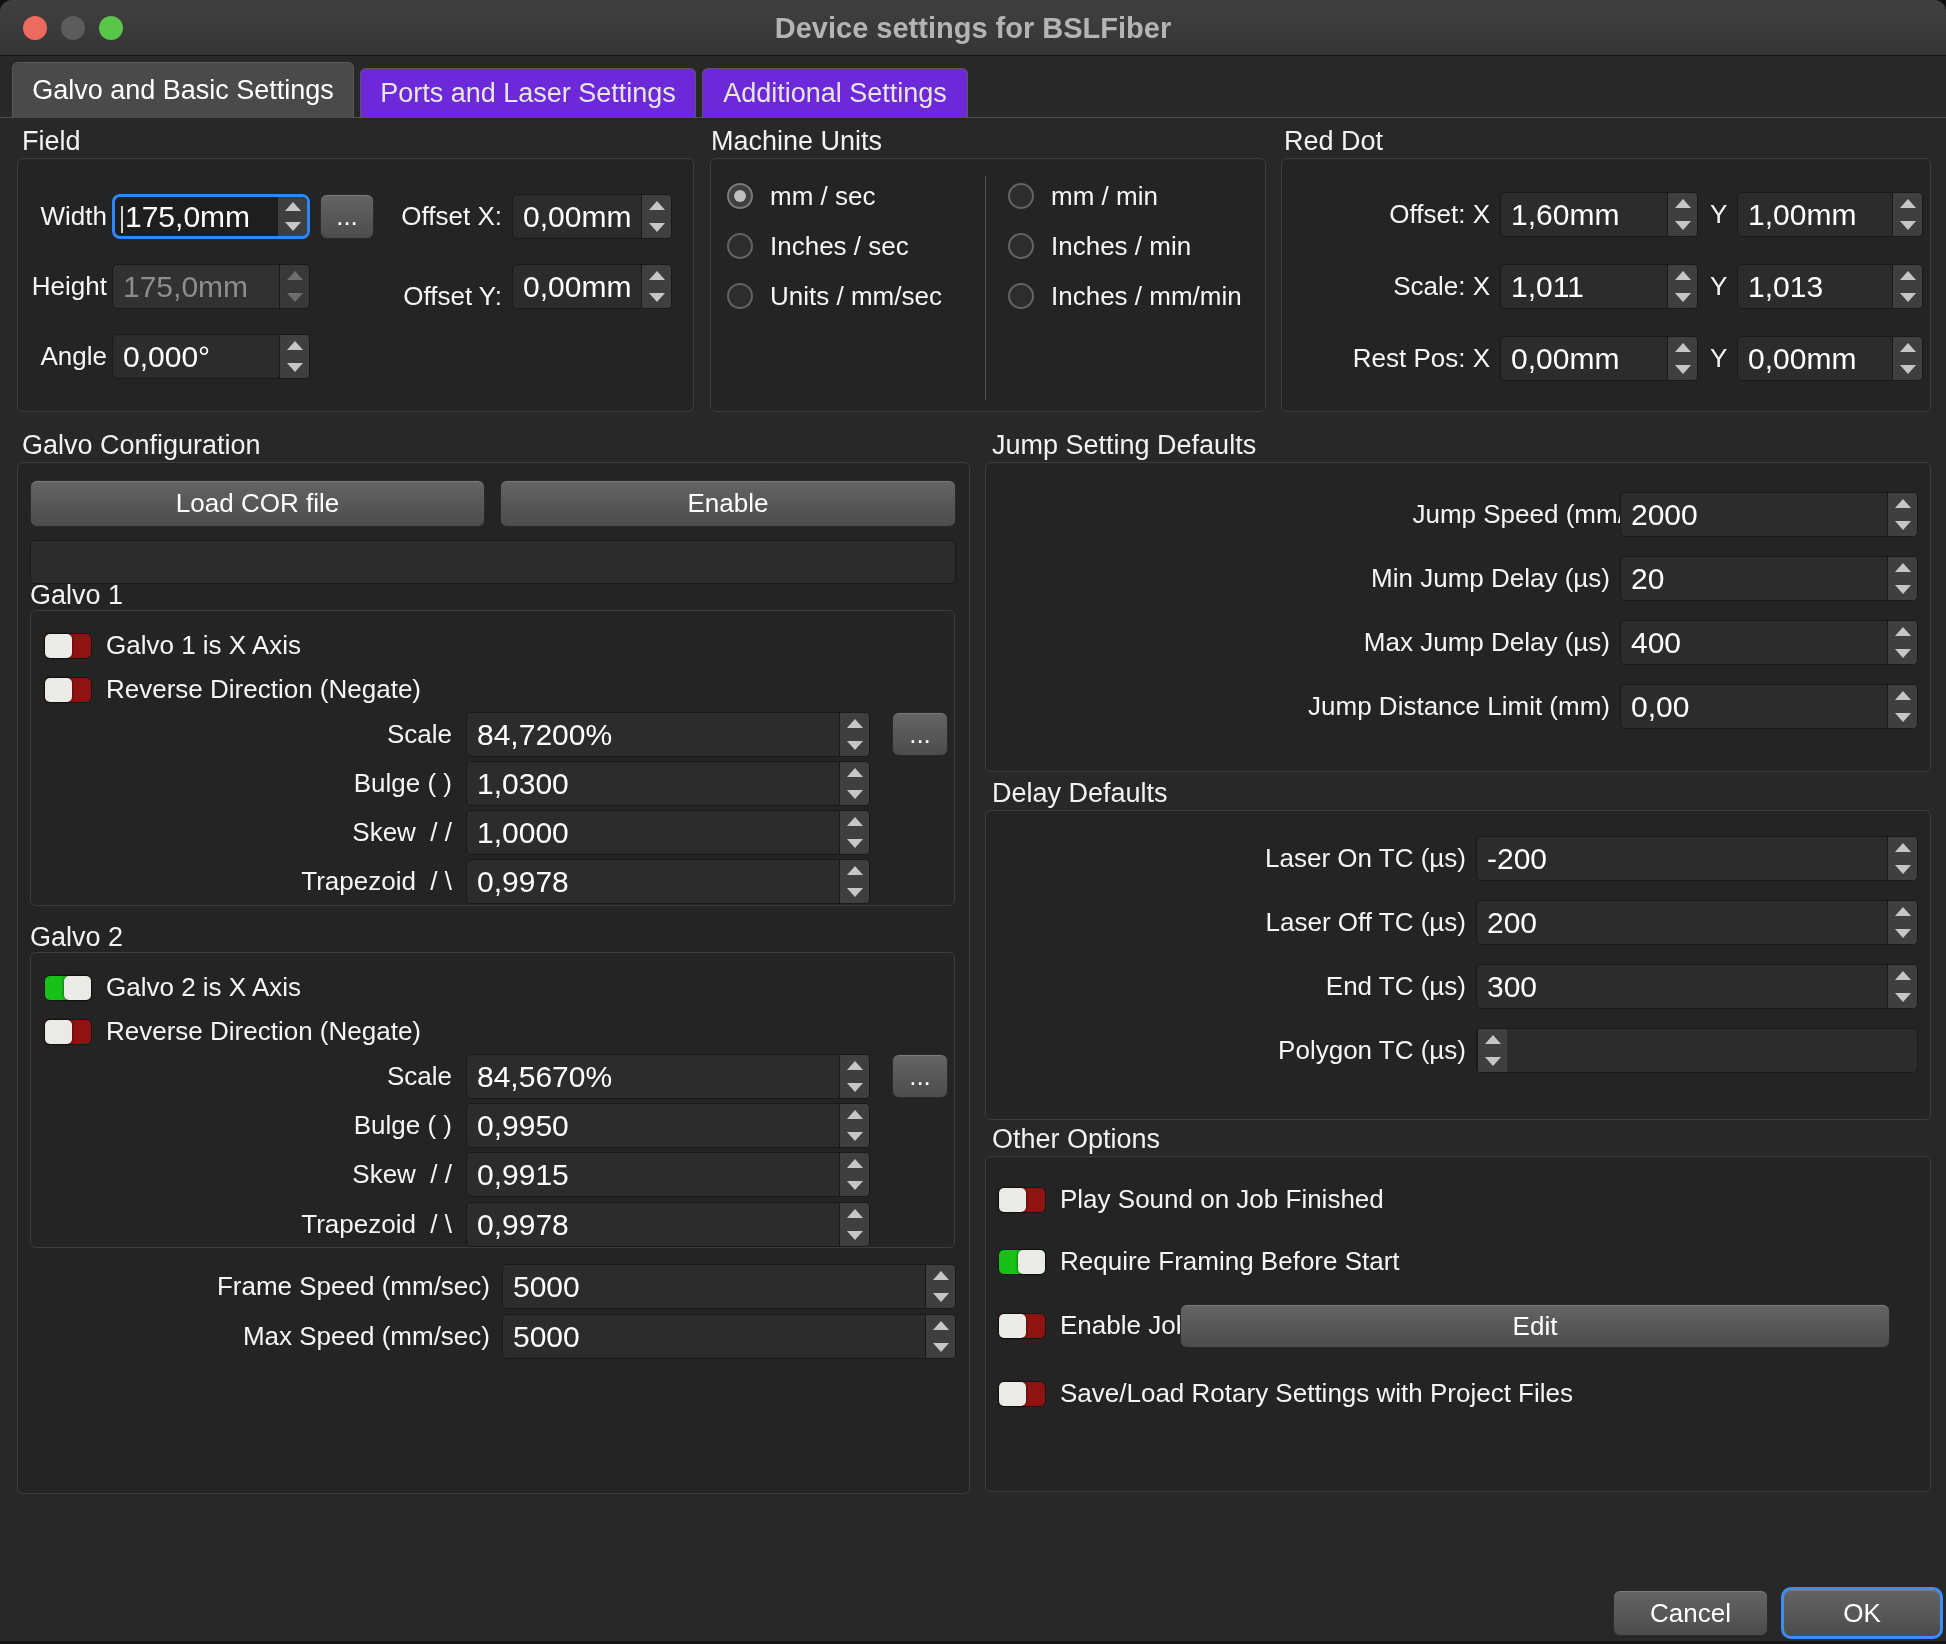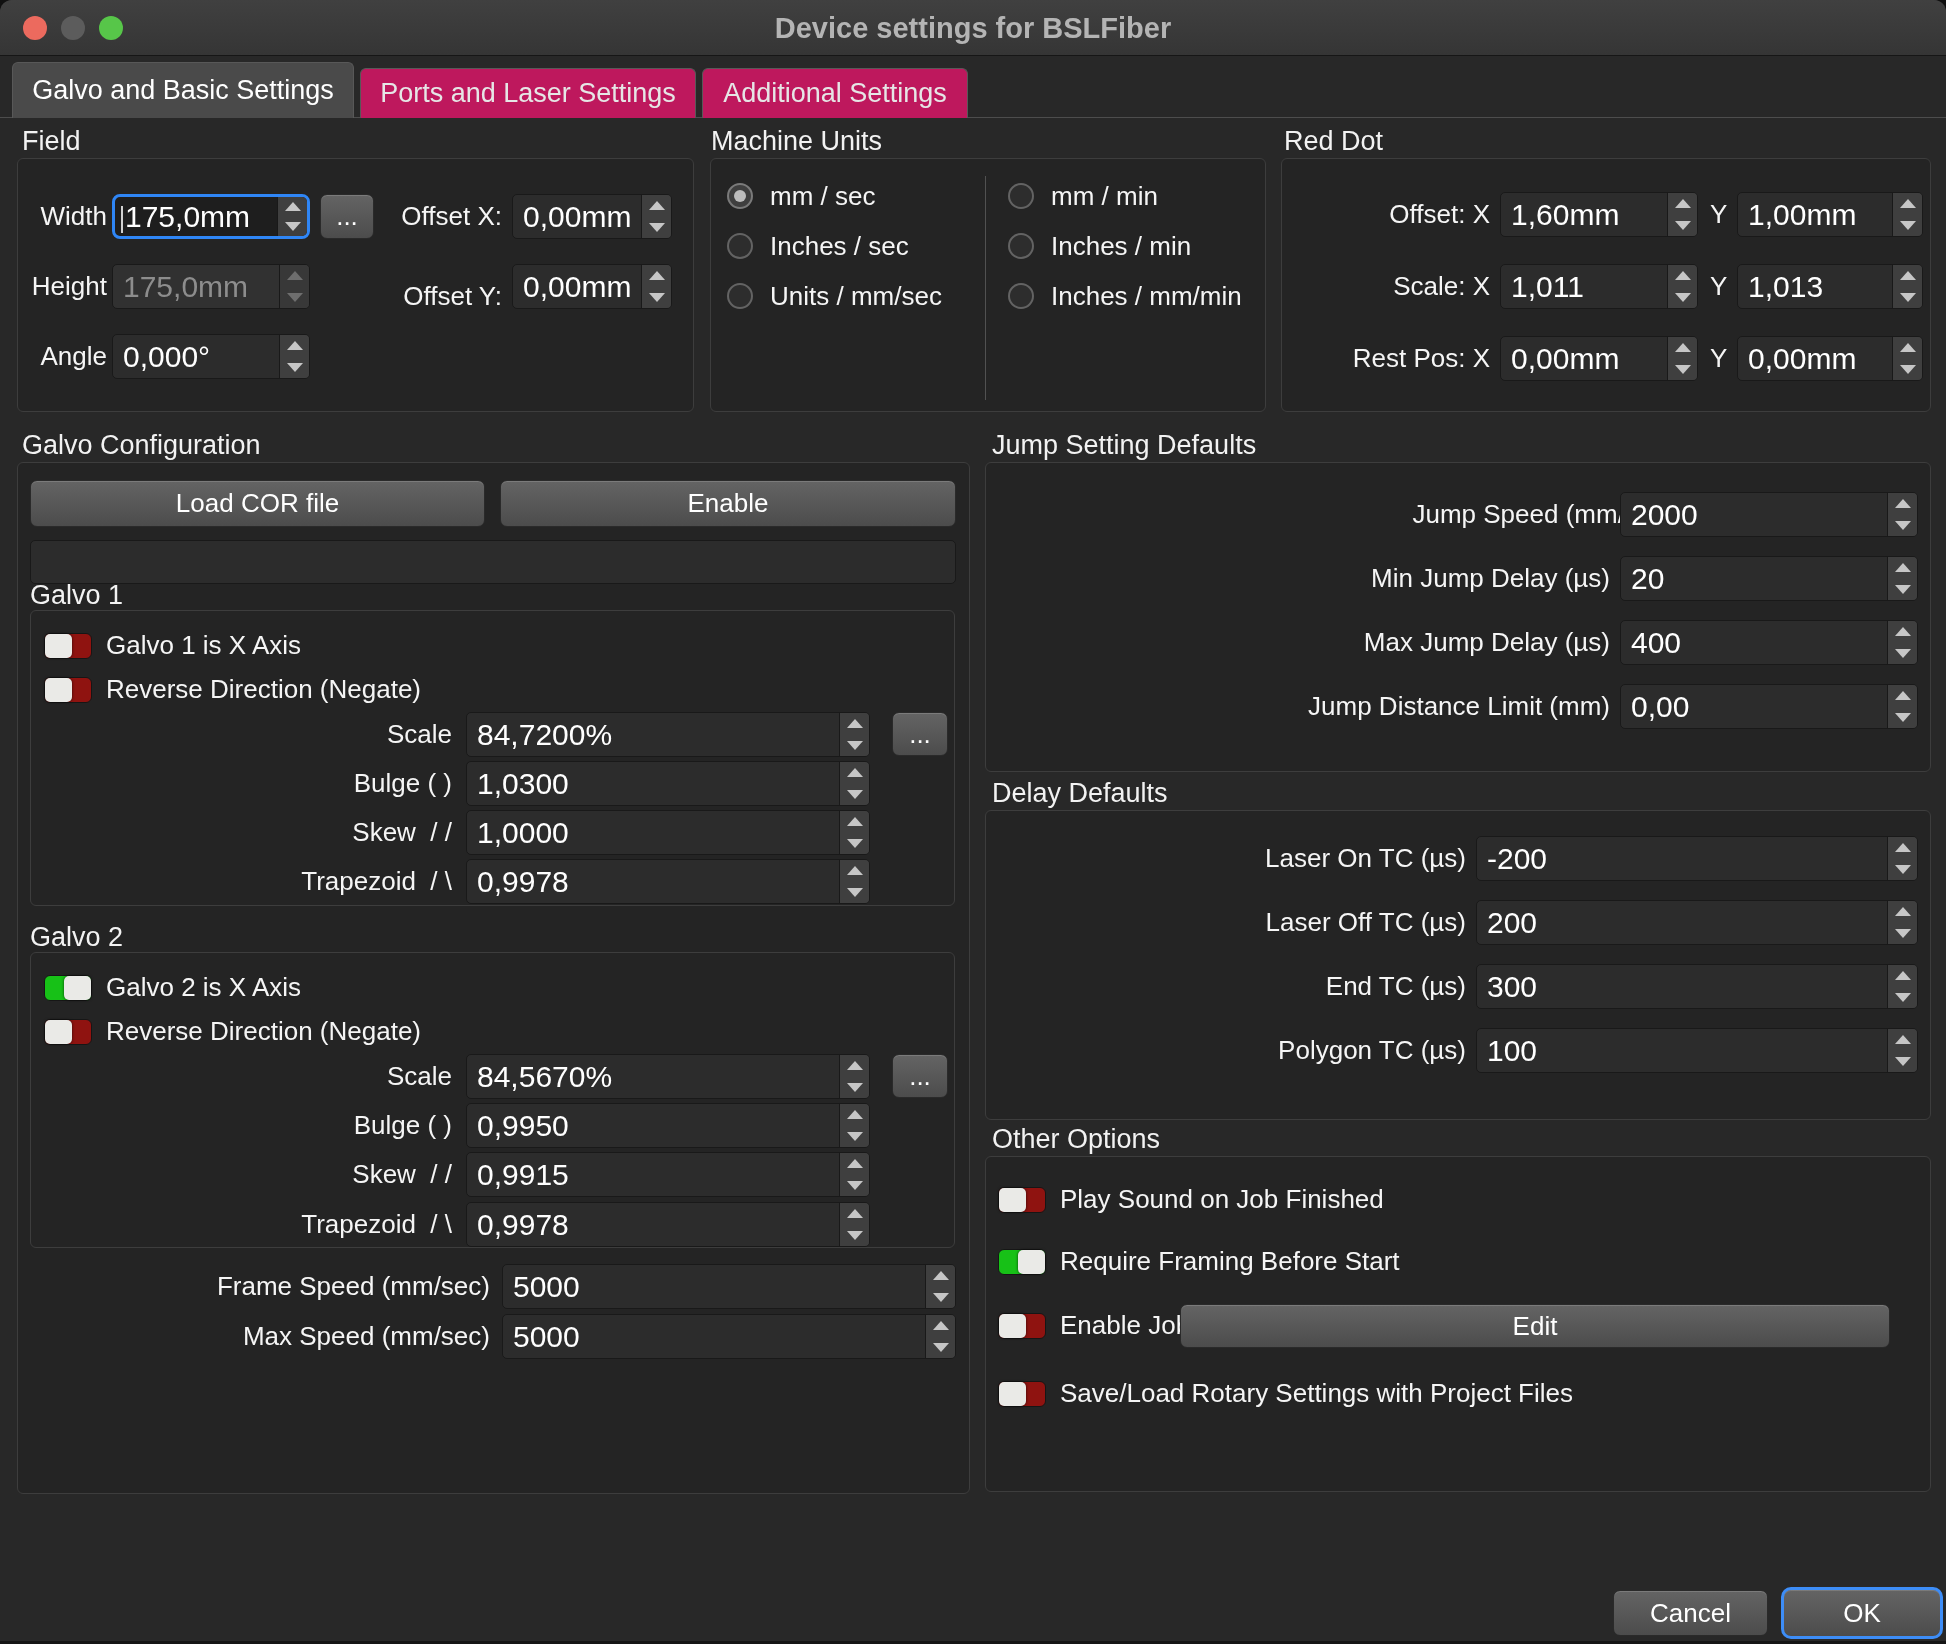--- a/index.html
+++ b/index.html
@@ -12,21 +12,21 @@
   
   .titlebar { position:absolute; left:0; top:0; width:100%; height:56px;
               background:linear-gradient(#404040,#353535); border-bottom:1px solid #161616; }
   .title { width:100%; height:56px; display:flex; align-items:center; justify-content:center;
            font-size:29px; font-weight:bold; color:#b4b4b4; }
   .light { position:absolute; top:16px; width:24px; height:24px; border-radius:50%; }
 
   
   .tabline { position:absolute; left:0; top:117px; width:100%; height:1px; background:#4d4d4d; }
   .tab { position:absolute; display:flex; align-items:center; justify-content:center;
-         font-size:27px; color:#e6e6e6; background:#be185d; border:1px solid #585858;
+         font-size:27px; color:#e6e6e6; background:#6d28d9; border:1px solid #585858;
          border-bottom:none; border-radius:6px 6px 0 0; top:68px; height:50px; z-index:1; }
   .tab.active { top:62px; height:56px; background:#4a4a4a; color:#ffffff; z-index:3; }
 
   
   .gbox { position:absolute; border:1px solid #3d3d3d; border-radius:6px; background:#242424; }
   .glabel { position:absolute; font-size:27px; color:#f2f2f2; }
   .lbl { position:absolute; height:45px; display:flex; align-items:center;
          font-size:26px; color:#f5f5f5; white-space:pre; }
   .lbl.r { justify-content:flex-end; text-align:right; }
 
@@ -509,21 +509,20 @@
         <div class="su">
           <i class="tu"></i>
         </div>
         <div class="sd">
           <i class="td"></i>
         </div>
       </div>
   </div>
   <div class="lbl r" style="left:1100px;top:1028px;width:366px;">Polygon TC (µs)</div>
   <div class="spin" style="left:1476px;top:1028px;width:442px;">
-    <div class="sv">100</div>
     <div class="sb">
         <div class="su">
           <i class="tu"></i>
         </div>
         <div class="sd">
           <i class="td"></i>
         </div>
       </div>
   </div>
 

